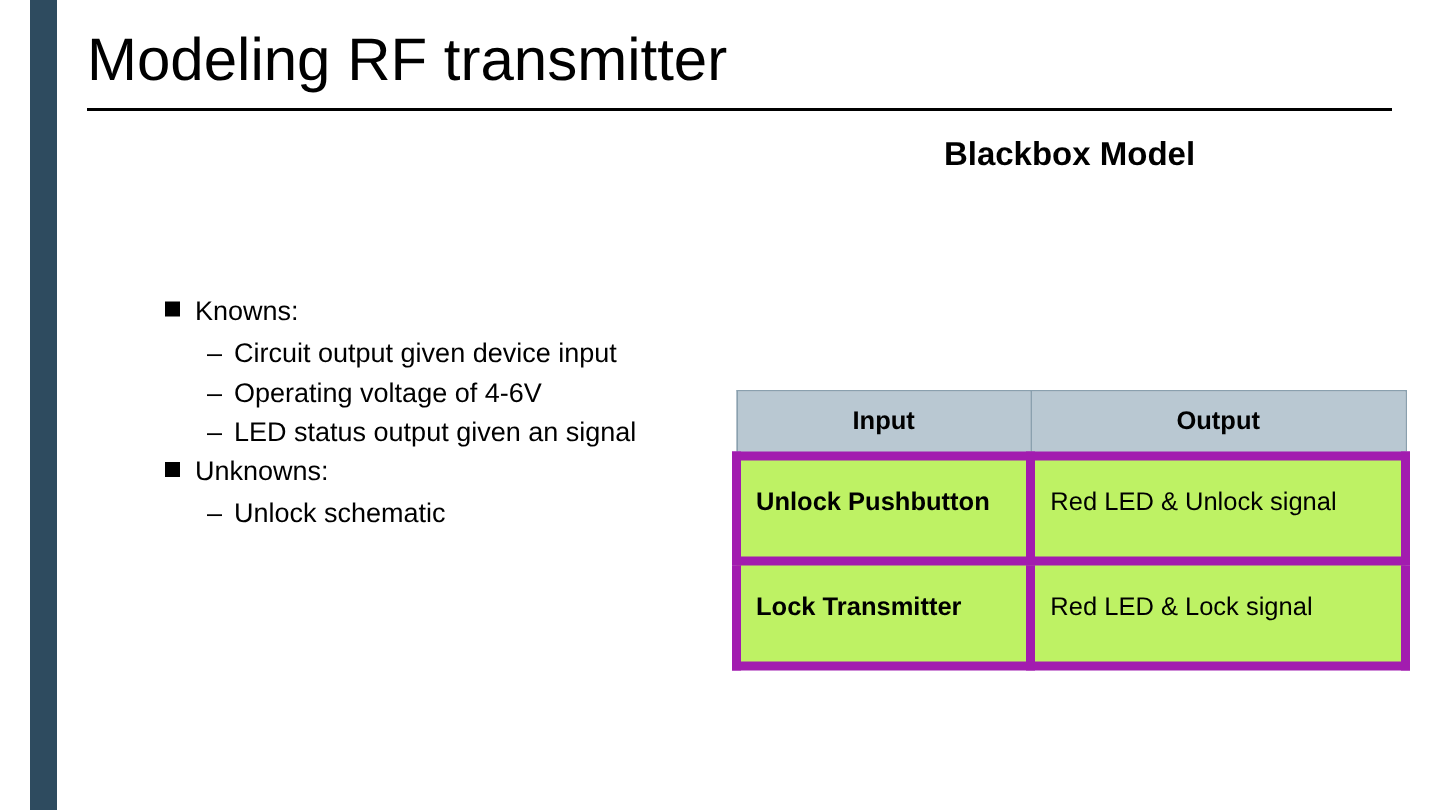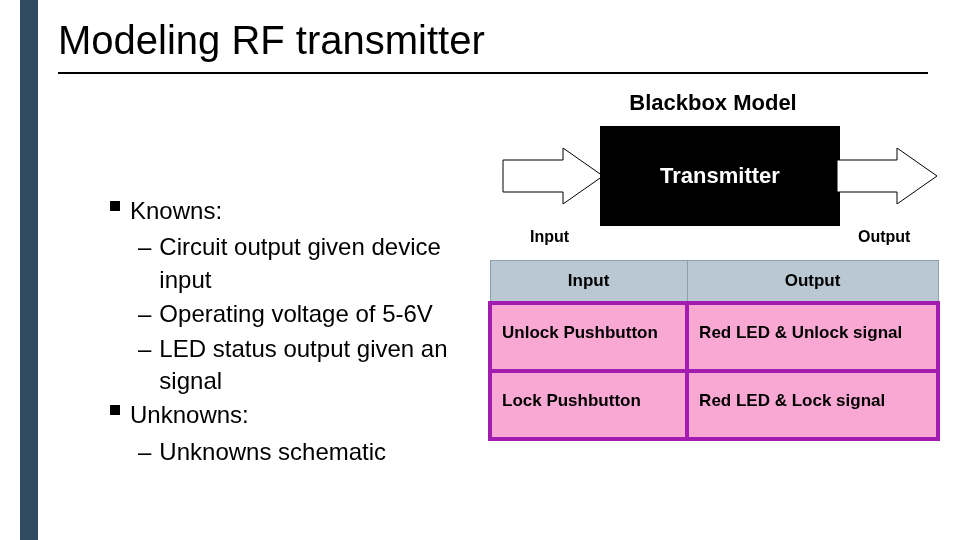--- a/index.html
+++ b/index.html
@@ -2,21 +2,21 @@
 <html><head>
 <meta charset="utf-8">
 <style>
   * { margin: 0; padding: 0; box-sizing: border-box; }
   html, body { width: 960px; height: 540px; font-family: Arial, Helvetica, sans-serif; background: #fff; overflow: hidden; }
   .slide { position: relative; width: 788px; height: 540px; padding-left: 28px; }
   .accent-bar { position: absolute; left: 20px; top: 0; width: 18px; height: 540px; background: #2e4b5f; }
   .title { position: absolute; left: 58px; top: 18px; font-size: 40px; color: #000; font-weight: 400; }
   .title-rule { position: absolute; left: 58px; top: 72px; width: 870px; height: 0; border-top: 2px solid #000; }
 
-  .bullets { position: absolute; left: 110px; top: 195px; width: 340px; font-size: 24px; line-height: 1.35; color: #000; }
+  .bullets { position: absolute; left: 110px; top: 195px; width: 340px; font-size: 18px; line-height: 1.35; color: #000; }
   .b1-row { display: flex; align-items: flex-start; margin-bottom: 4px; }
   .sq { width: 10px; height: 10px; background: #000; margin-top: 6px; margin-right: 10px; flex: 0 0 auto; }
   .sub { margin-left: 28px; }
   .sub-row { display: flex; align-items: flex-start; margin-bottom: 2px; }
   .dash { margin-right: 8px; }
   .block2 { }
 
   .bbx-title { position: absolute; left: 605px; top: 90px; font-size: 22px; font-weight: 700; color: #000; text-align: center; width: 180px; margin-left: 18px; }
   .diagram { position: absolute; left: 490px; top: 126px; width: 440px; height: 128px; background: #fff; }
   .tx-box { position: absolute; left: 110px; top: 0; width: 240px; height: 100px; background: #000; display: flex; align-items: center; justify-content: center; }
@@ -24,22 +24,22 @@
   .arrow { position: absolute; top: 22px; width: 110px; height: 56px; }
   .arrow-left { left: 8px; }
   .arrow-right { left: 342px; }
   .arrow svg { width: 100%; height: 100%; }
   .io-lab { position: absolute; top: 102px; font-size: 16px; font-weight: 700; color: #000; }
   .io-in { left: 40px; }
   .io-out { left: 368px; }
 
   .table { position: absolute; left: 488px; top: 260px; width: 452px; border-collapse: collapse; font-size: 17px; }
   .table th { background: #b9c8d2; font-weight: 700; text-align: center; padding: 10px 6px; border: 1px solid #8aa0ae; }
-  .table td { background: #f9a8d4; padding: 18px 10px 26px 10px; border: 4px solid #a21caf; font-weight: 700; vertical-align: top; }
-  .table td.out { font-weight: 700; }
+  .table td { background: #bef264; padding: 18px 10px 26px 10px; border: 6px solid #a21caf; font-weight: 700; vertical-align: top; }
+  .table td.out { font-weight: 400; }
   .col-in { width: 44%; }
   .col-out { width: 56%; }
 </style>
 </head>
 <body>
 
 <div class="slide">
   <div class="accent-bar"></div>
   <div class="title">Modeling RF transmitter</div>
   <div class="title-rule"></div>
@@ -49,73 +49,56 @@
       <div class="sq"></div>
       <div>Knowns:</div>
     </div>
     <div class="sub">
       <div class="sub-row">
           <span class="dash">–</span>
           <span>Circuit output given device input</span>
         </div>
       <div class="sub-row">
           <span class="dash">–</span>
-          <span>Operating voltage of 5-6V</span>
+          <span>Operating voltage of 4-6V</span>
         </div>
       <div class="sub-row">
           <span class="dash">–</span>
           <span>LED status output given an signal</span>
         </div>
     </div>
 
     <div class="block2">
       <div class="b1-row">
         <div class="sq"></div>
         <div>Unknowns:</div>
       </div>
       <div class="sub">
         <div class="sub-row">
             <span class="dash">–</span>
-            <span>Unknowns schematic</span>
+            <span>Unlock schematic</span>
           </div>
       </div>
     </div>
   </div>
 
   <div class="bbx-title">Blackbox Model</div>
 
-  <div class="diagram">
-    <div class="arrow arrow-left">
-      <svg viewBox="0 0 100 56">
-          <polygon points="0,12 60,12 60,0 100,28 60,56 60,44 0,44" fill="#ffffff" stroke="#000" stroke-width="1"></polygon>
-        </svg>
-    </div>
-    <div class="tx-box">
-      <span class="tx-label">Transmitter</span>
-    </div>
-    <div class="arrow arrow-right">
-      <svg viewBox="0 0 100 56">
-          <polygon points="0,12 60,12 60,0 100,28 60,56 60,44 0,44" fill="#ffffff" stroke="#000" stroke-width="1"></polygon>
-        </svg>
-    </div>
-    <div class="io-lab io-in">Input</div>
-    <div class="io-lab io-out">Output</div>
-  </div>
 
   <table class="table">
     <thead>
       <tr>
         <th class="col-in">Input</th>
         <th class="col-out">Output</th>
       </tr>
     </thead>
     <tbody>
       <tr>
         <td>Unlock Pushbutton</td>
         <td class="out">Red LED &amp; Unlock signal</td>
       </tr>
       <tr>
-        <td>Lock Pushbutton</td>
+        <td>Lock Transmitter</td>
         <td class="out">Red LED &amp; Lock signal</td>
       </tr>
     </tbody>
   </table>
 </div>
 
 </body></html>

